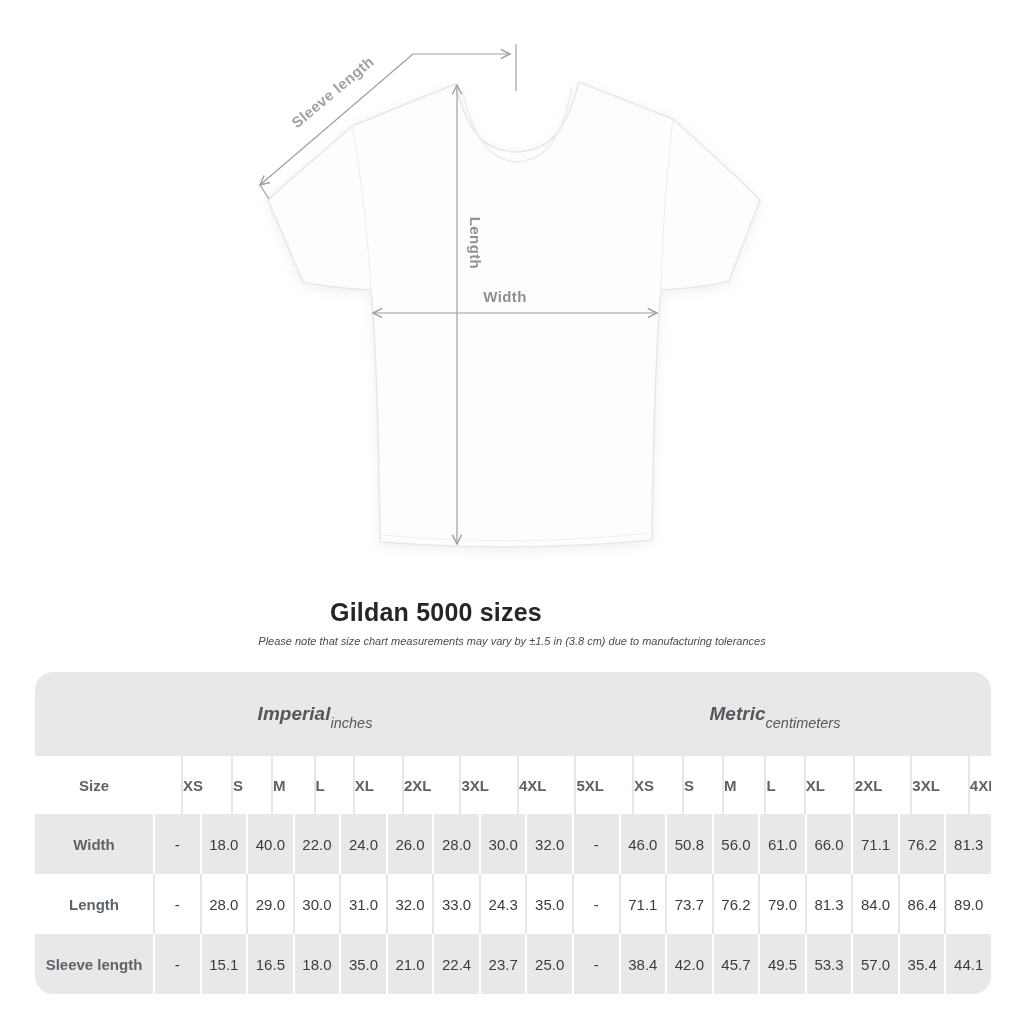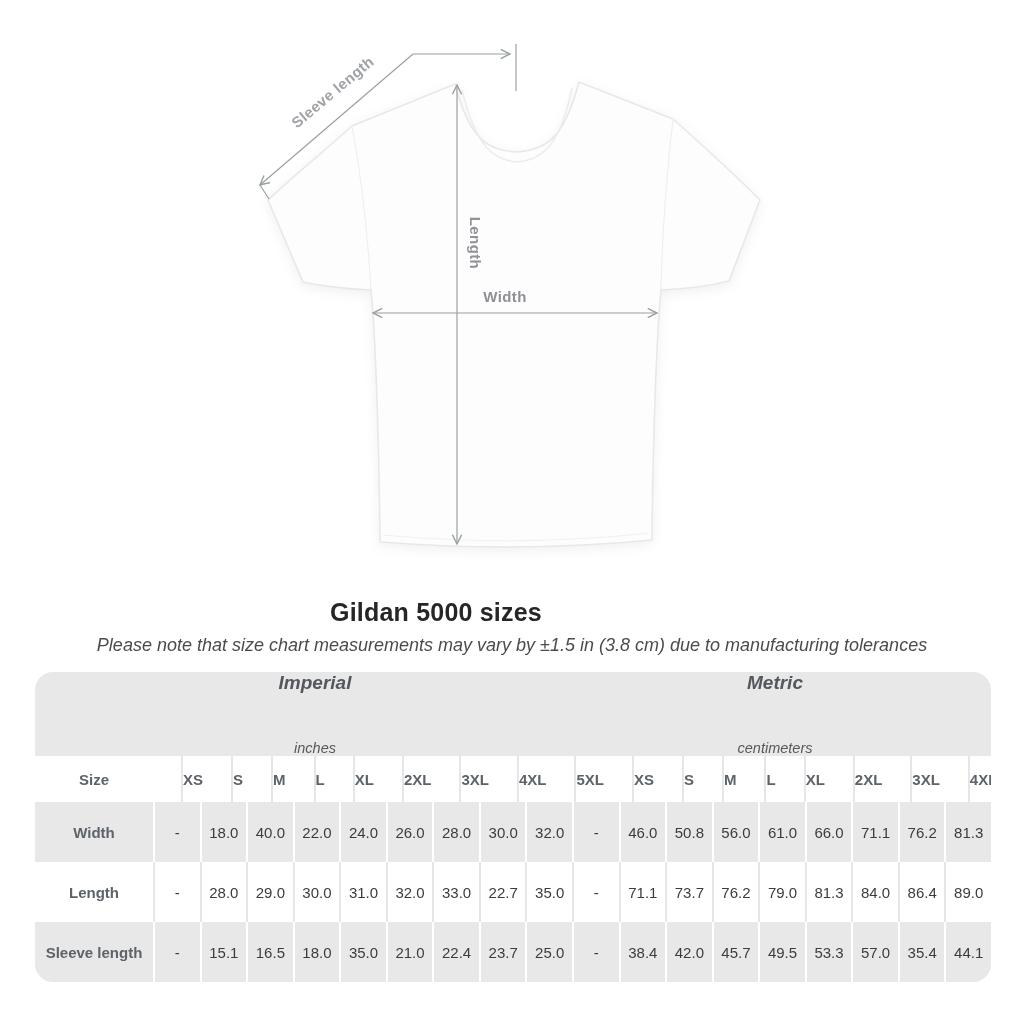--- a/index.html
+++ b/index.html
@@ -6,37 +6,37 @@
   body { width:1024px; height:1024px; font-family:"Liberation Sans", sans-serif; }
   .stage { position:relative; width:1024px; height:1024px; background:#ffffff; overflow:hidden; }
 
   
   .figure { position:absolute; top:0; left:0; width:1024px; height:592px; }
 
   
   .title { position:absolute; top:598px; left:0; width:872px; text-align:center;
            font-size:25px; font-weight:bold; color:#262626; letter-spacing:0.2px; }
   .subtitle { position:absolute; top:635px; left:0; width:1024px; text-align:center;
-              font-style:italic; font-size:18px; color:#4b4b4b; }
+              font-style:italic; font-size:11px; color:#4b4b4b; }
 
   
   .size-table { position:absolute; left:35px; top:672px; width:956px;
                 border-radius:18px; overflow:hidden; background:#ffffff; }
   .band { position:relative; height:84px; background:#e9e8e8; }
-  .group { position:absolute; top:0; height:100%; display:flex; flex-direction:column;
+  .group { position:absolute; top:0; height:100%; display:flex; flex-direction:row;
            align-items:center; justify-content:space-between; transform:translateX(-50%); }
   .group-imperial { left:280px; }
   .group-metric { left:740px; }
   .group-name { font-style:italic; font-weight:bold; font-size:19px; color:#54585d; }
   .group-unit { font-style:italic; font-size:14.5px; color:#55595d; margin-top:18px; }
 
   .trow { display:grid; grid-template-columns:118px repeat(18, 1fr); align-items:stretch; }
   .trow.white { background:#ffffff; --sep:#e7e6e6; }
   .trow.gray  { background:#e9e8e8; --sep:#ffffff; }
-  .trow.header { height:46px;gap:28px; }
+  .trow.header { height:58px;gap:28px; }
   .trow.data { height:60px; }
   .cell { display:flex; align-items:center; justify-content:center; font-size:15px; }
   .cell:not(:first-child) { border-left:2px solid var(--sep); }
   .cell.head { font-weight:bold; color:#5d6369; }
   .cell.val { color:#3a3d40; font-weight:normal; }
 </style>
 </head>
 <body>
 
 <div class="stage">
@@ -154,21 +154,21 @@
         </div>
         <div class="trow data white">
           <div class="cell head">Length</div>
           <div class="cell val">-</div>
           <div class="cell val">28.0</div>
           <div class="cell val">29.0</div>
           <div class="cell val">30.0</div>
           <div class="cell val">31.0</div>
           <div class="cell val">32.0</div>
           <div class="cell val">33.0</div>
-          <div class="cell val">22.7</div>
+          <div class="cell val">24.3</div>
           <div class="cell val">35.0</div>
           <div class="cell val">-</div>
           <div class="cell val">71.1</div>
           <div class="cell val">73.7</div>
           <div class="cell val">76.2</div>
           <div class="cell val">79.0</div>
           <div class="cell val">81.3</div>
           <div class="cell val">84.0</div>
           <div class="cell val">86.4</div>
           <div class="cell val">89.0</div>

